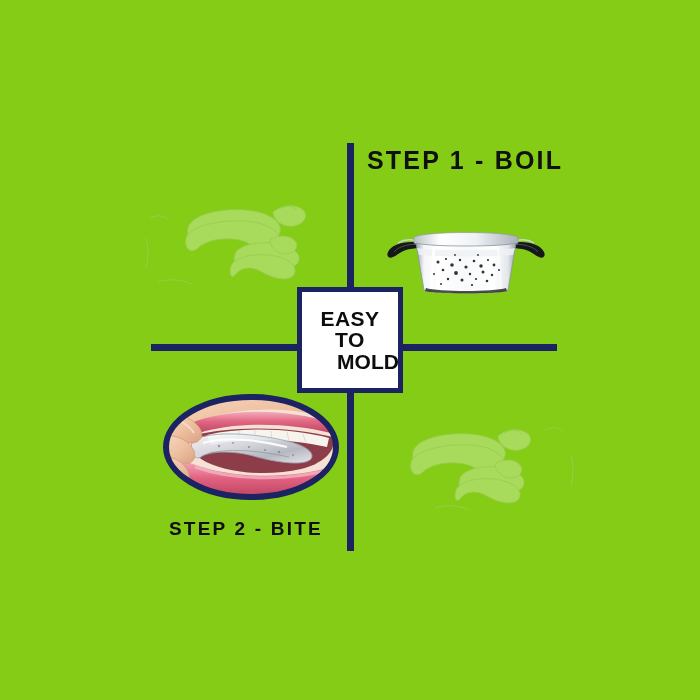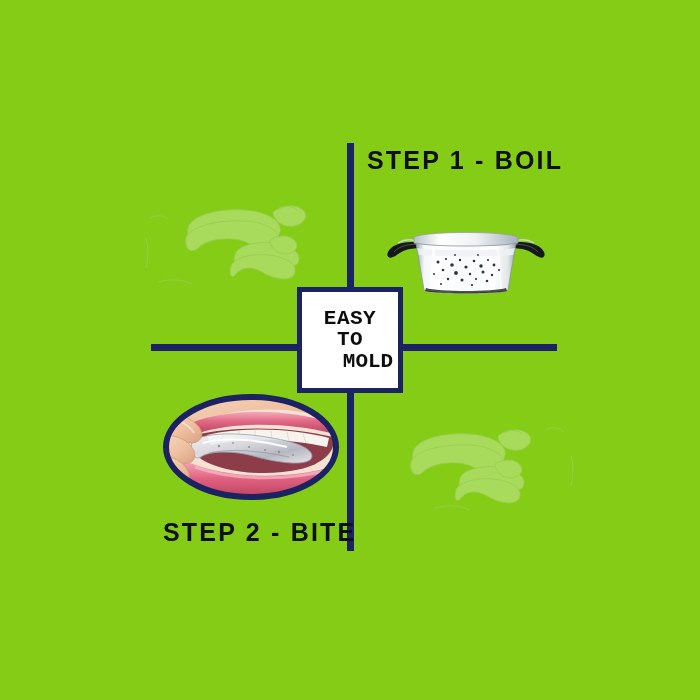--- a/index.html
+++ b/index.html
@@ -57,41 +57,40 @@
     justify-content: center;
   }
   .center-badge .cb-line {
     font-weight: bold;
     font-size: 21px;
     line-height: 1.02;
     color: #0d0d0d;
     letter-spacing: 0.5px;
     text-align: right;
     white-space: nowrap;
-    font-family: Liberation Mono, monospace;
   }
   .center-badge .cb-line.mold { letter-spacing: 0px; margin-left: 36px; }
 
   
   .step-label {
     position: absolute;
     font-weight: bold;
     color: #101010;
     letter-spacing: 2.2px;
     white-space: nowrap;
   }
   #step1-label {
     left: 367px;
     top: 146px;
     font-size: 25px;
   }
   #step2-label {
-    left: 163px;
+    left: 169px;
     top: 518px;
-    font-size: 25px;
+    font-size: 19px;
   }
 
   
   .ghost-trays {
     position: absolute;
     opacity: 0.30;
   }
   #ghost-trays-topleft {
     left: 140px;
     top: 190px;

